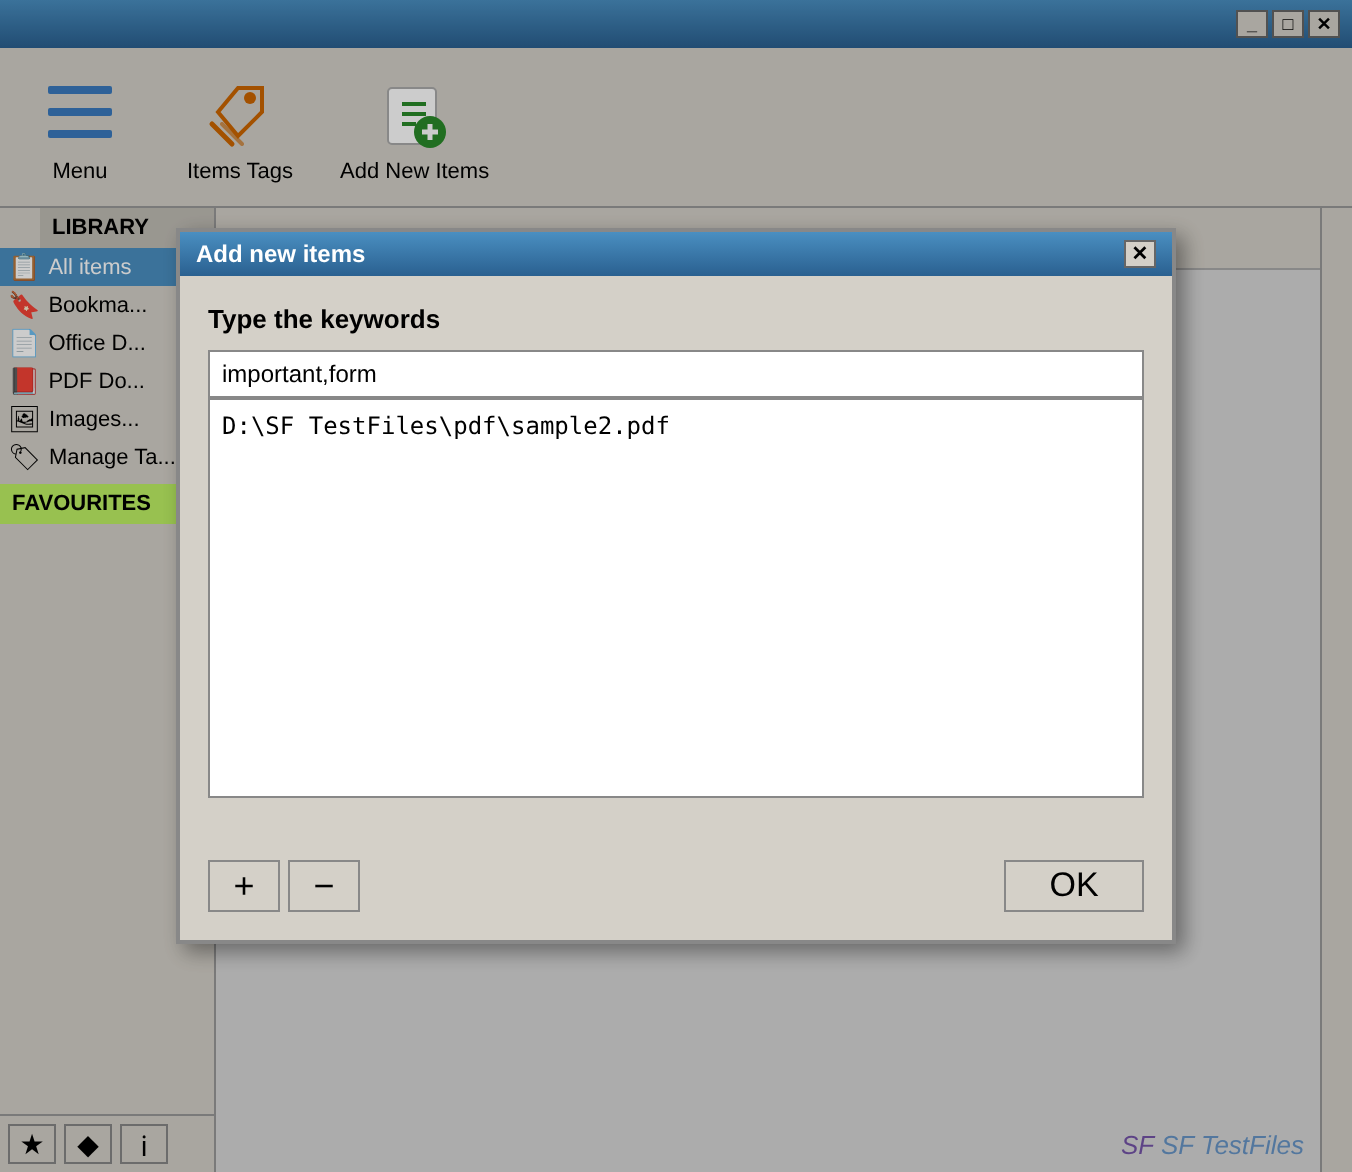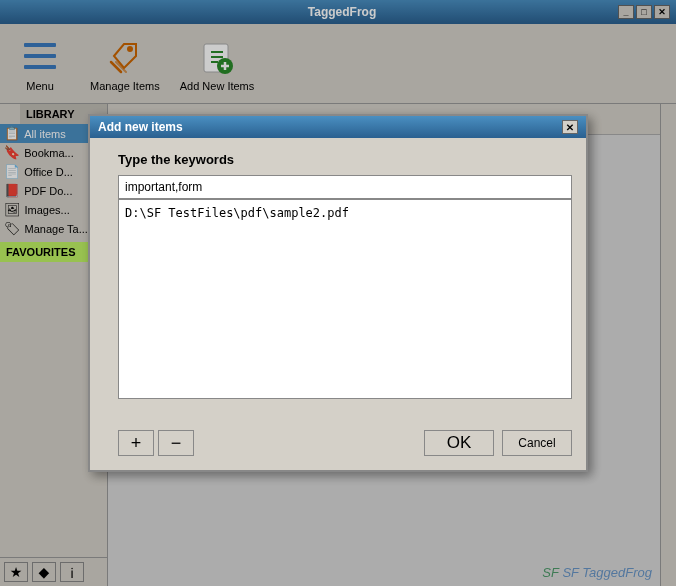--- a/index.html
+++ b/index.html
@@ -198,21 +198,21 @@
       width: 16px; height: 14px;
       background: #d4d0c8;
       border: 1px solid #666;
       font-size: 10px;
       display: flex; align-items: center; justify-content: center;
       cursor: pointer;
       color: #000;
       font-weight: bold;
     }
     .modal-body {
-      padding: 14px 14px 10px 28px;
+      padding: 14px 14px 10px 14px;
     }
     .modal-section-title {
       font-weight: bold;
       font-size: 13px;
       margin-bottom: 8px;
       color: #000;
     }
     .modal-input {
       width: 100%;
       border: 1px solid #888;
@@ -271,21 +271,20 @@
     }
 
     
     .menu-icon { font-size: 30px; color: #4a8fc1; }
   </style>
 </head>
 <body>
 
 <div class="title-bar">
   <div style="width:60px;"></div>
-  <div class="title-bar-title">TaggedFrog</div>
   <div class="title-bar-controls">
     <div class="title-btn">_</div>
     <div class="title-btn">□</div>
     <div class="title-btn">✕</div>
   </div>
 </div>
 
 <div class="toolbar">
   <div class="toolbar-item">
     <div class="toolbar-icon menu-icon">
@@ -299,21 +298,21 @@
   </div>
   <div class="toolbar-item">
     <div class="toolbar-icon">
       <svg width="38" height="40" viewBox="0 0 38 40">
         <path d="M8 20 L18 8 L30 8 L30 20 L18 32 Z" fill="none" stroke="#cc6600" stroke-width="2"></path>
         <circle cx="24" cy="13" r="3" fill="#cc6600"></circle>
         <path d="M5 26 L15 36" stroke="#cc6600" stroke-width="2.5" stroke-linecap="round"></path>
         <path d="M10 26 L20 36" stroke="#cc6600" stroke-width="2" stroke-linecap="round" opacity="0.6"></path>
       </svg>
     </div>
-    <span class="toolbar-label">Manage Items</span>
+    <span class="toolbar-label">Items Tags</span>
   </div>
   <div class="toolbar-item">
     <div class="toolbar-icon">
       <svg width="38" height="40" viewBox="0 0 38 40">
         <rect x="6" y="8" width="24" height="28" rx="2" fill="white" stroke="#aaa" stroke-width="1"></rect>
         <line x1="13" y1="16" x2="25" y2="16" stroke="#2a8a2a" stroke-width="2"></line>
         <line x1="13" y1="21" x2="25" y2="21" stroke="#2a8a2a" stroke-width="2"></line>
         <line x1="13" y1="26" x2="20" y2="26" stroke="#2a8a2a" stroke-width="2"></line>
         <circle cx="27" cy="30" r="8" fill="#2a8a2a"></circle>
         <line x1="27" y1="26" x2="27" y2="34" stroke="white" stroke-width="2.5"></line>
@@ -369,21 +368,21 @@
     <div class="tags-bar">
       <span class="tag-item">clients</span>
       <span class="tag-item">clip</span>
       <span class="tag-item">comp</span>
       <span class="tag-item">customers</span>
       <span class="tag-item">downloads</span>
     </div>
     <div class="content-body">
       <span style="color:#888; font-size:16px;">nothing</span>
       <div class="watermark">
-        <span style="color:#15803d;">SF</span> <span>SF TaggedFrog</span>
+        <span style="color:#4c1d95;">SF</span> <span>SF TestFiles</span>
       </div>
     </div>
   </div>
 
   <div class="scrollbar-area"></div>
 </div>
 
 <div class="modal-overlay">
   <div class="modal">
     <div class="modal-titlebar">
@@ -400,20 +399,17 @@
             <span>+</span>
           </button>
           <button class="modal-btn">
             <span>−</span>
           </button>
         </div>
         <div class="modal-footer-right">
           <button class="modal-btn-ok">
             <span>OK</span>
           </button>
-          <button class="modal-btn-cancel">
-            <span>Cancel</span>
-          </button>
         </div>
       </div>
     </div>
   </div>
 </div>
 
 </body></html>

